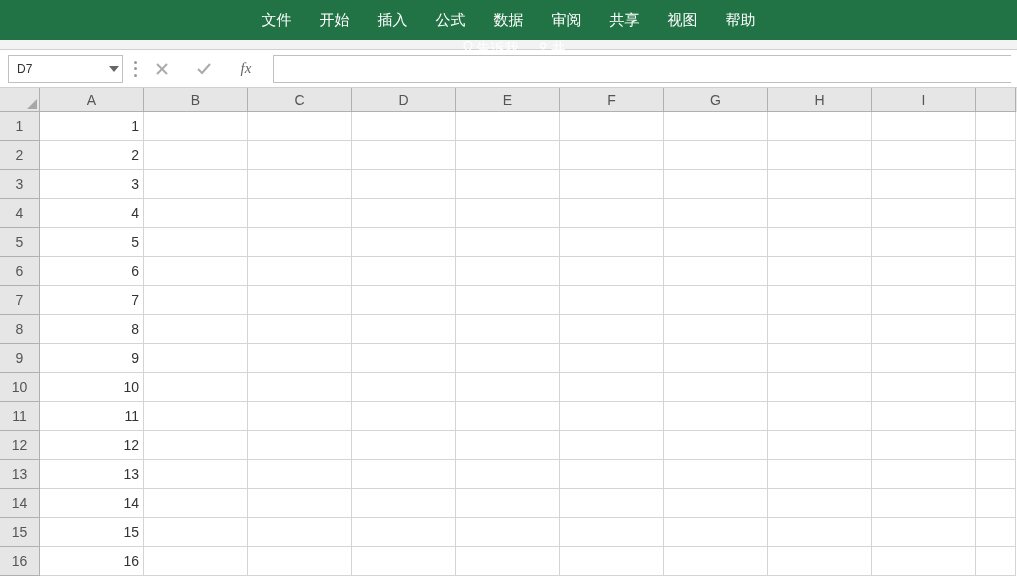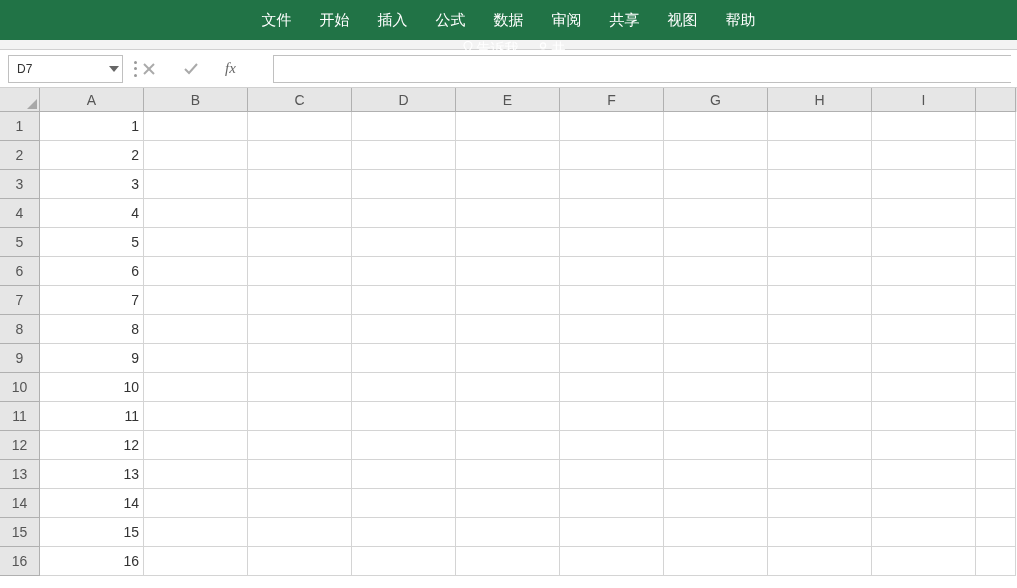--- a/index.html
+++ b/index.html
@@ -93,20 +93,21 @@
       width: 3px; height: 16px;
       display: flex; flex-direction: column; justify-content: space-between;
     }
     .fb-divider .dot { width: 3px; height: 3px; background: #999; border-radius: 50%; }
     
     .fb-btn {
       width: 42px;
       height: 28px;
       display: flex;
       align-items: center;
+      justify-content: center;
       cursor: pointer;
       color: #888;
     }
     .fb-btn svg { width: 16px; height: 16px; }
     .fb-btn.fx { font-style: italic; font-size: 15px; color: #666; font-family: Georgia, serif; }
     
     .formula-input {
       flex: 1;
       height: 28px;
       border: 1px solid #c0c0c0;

